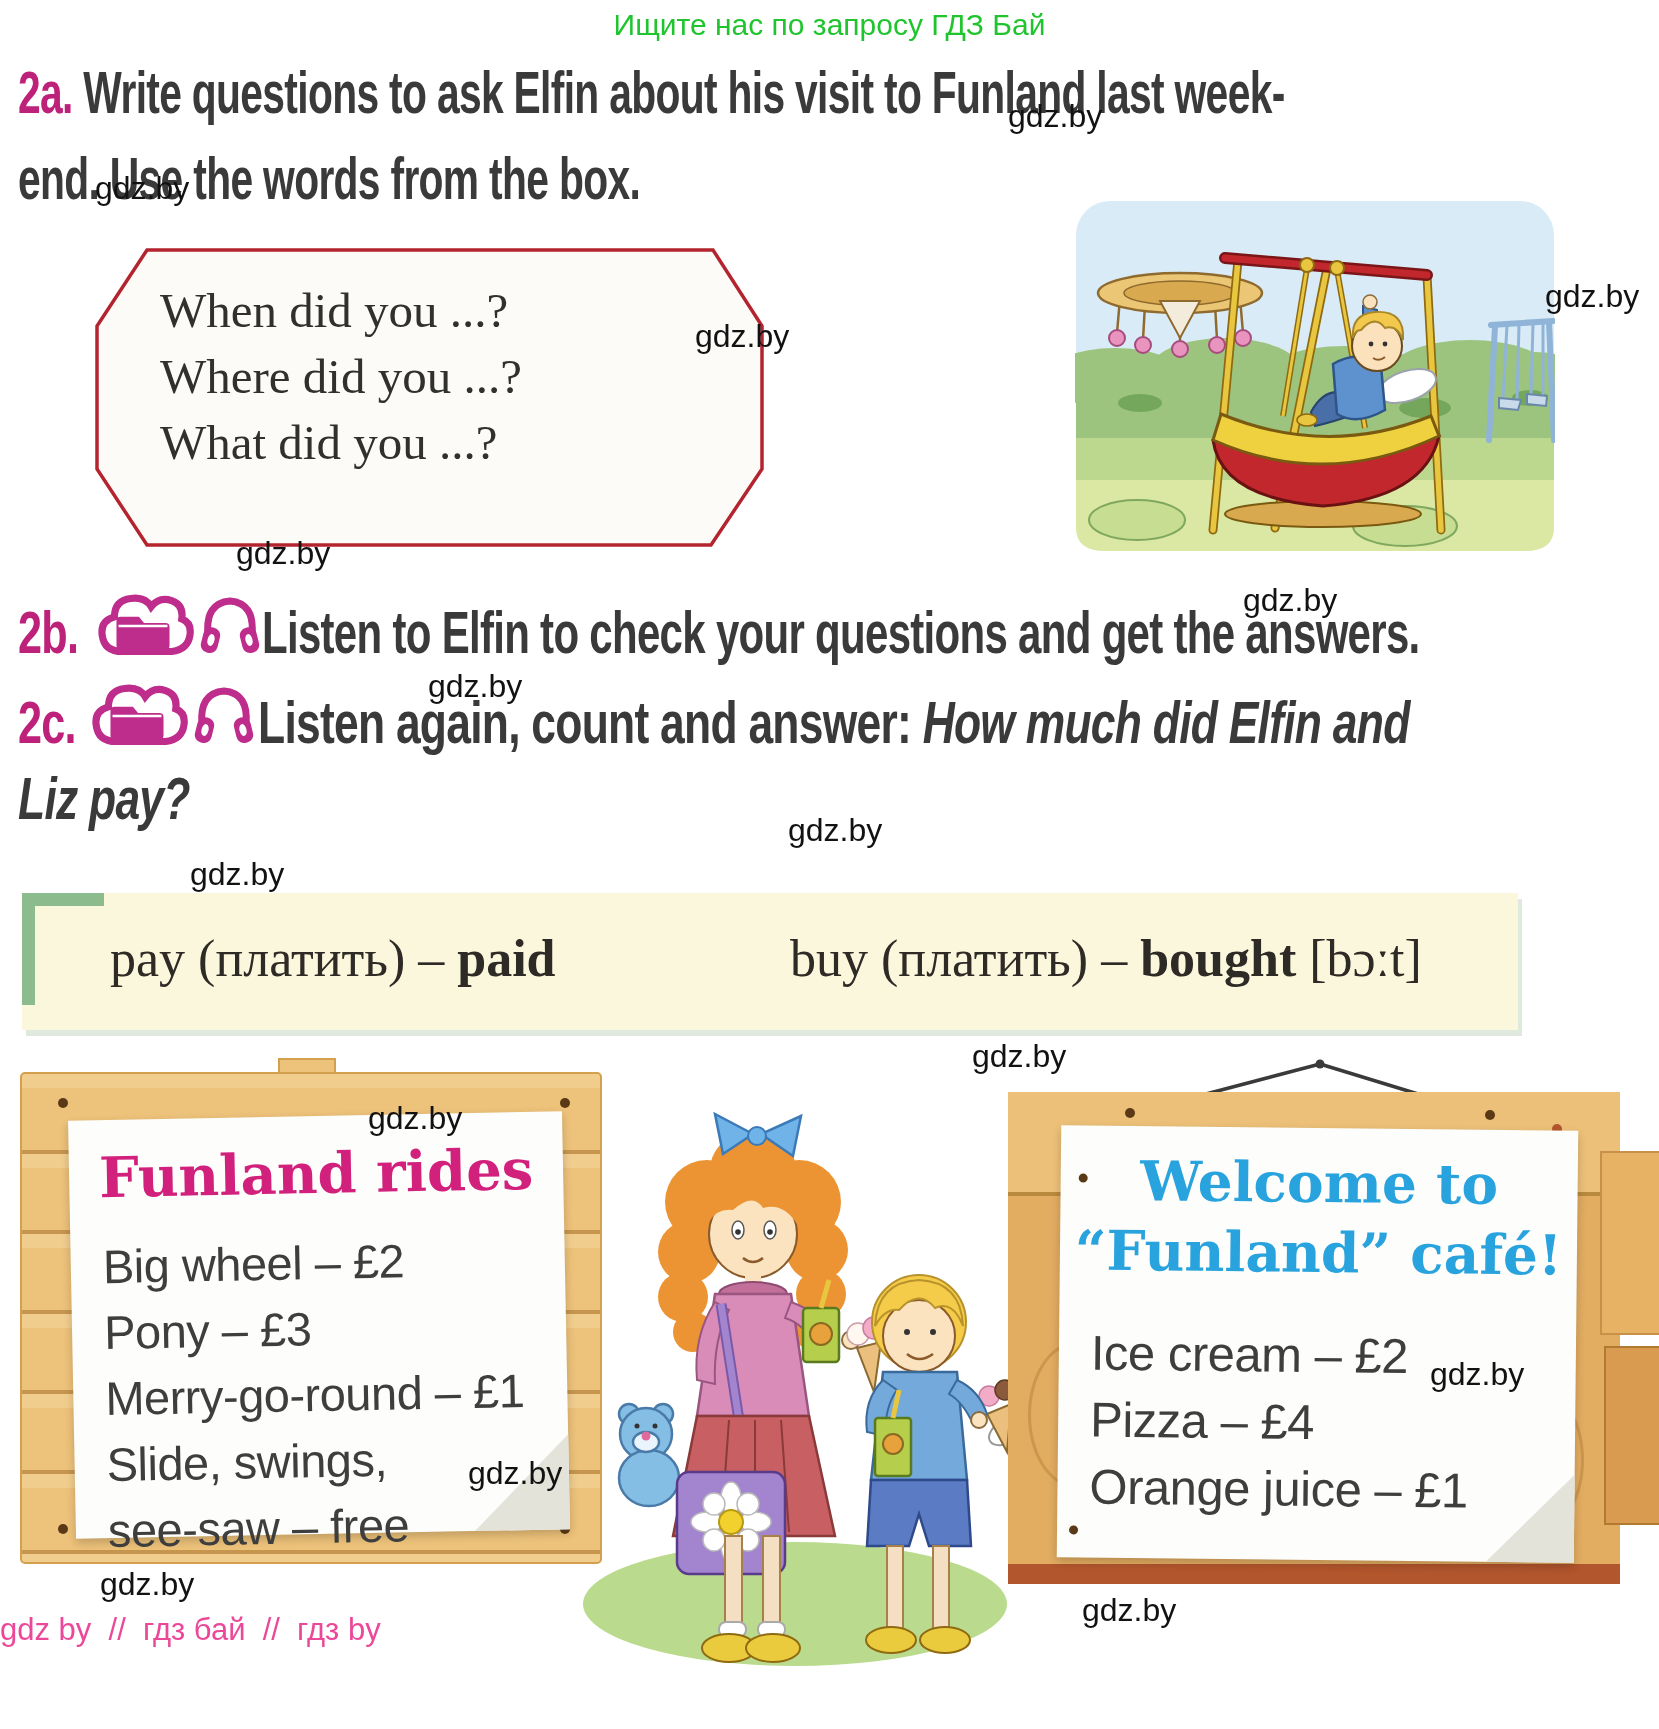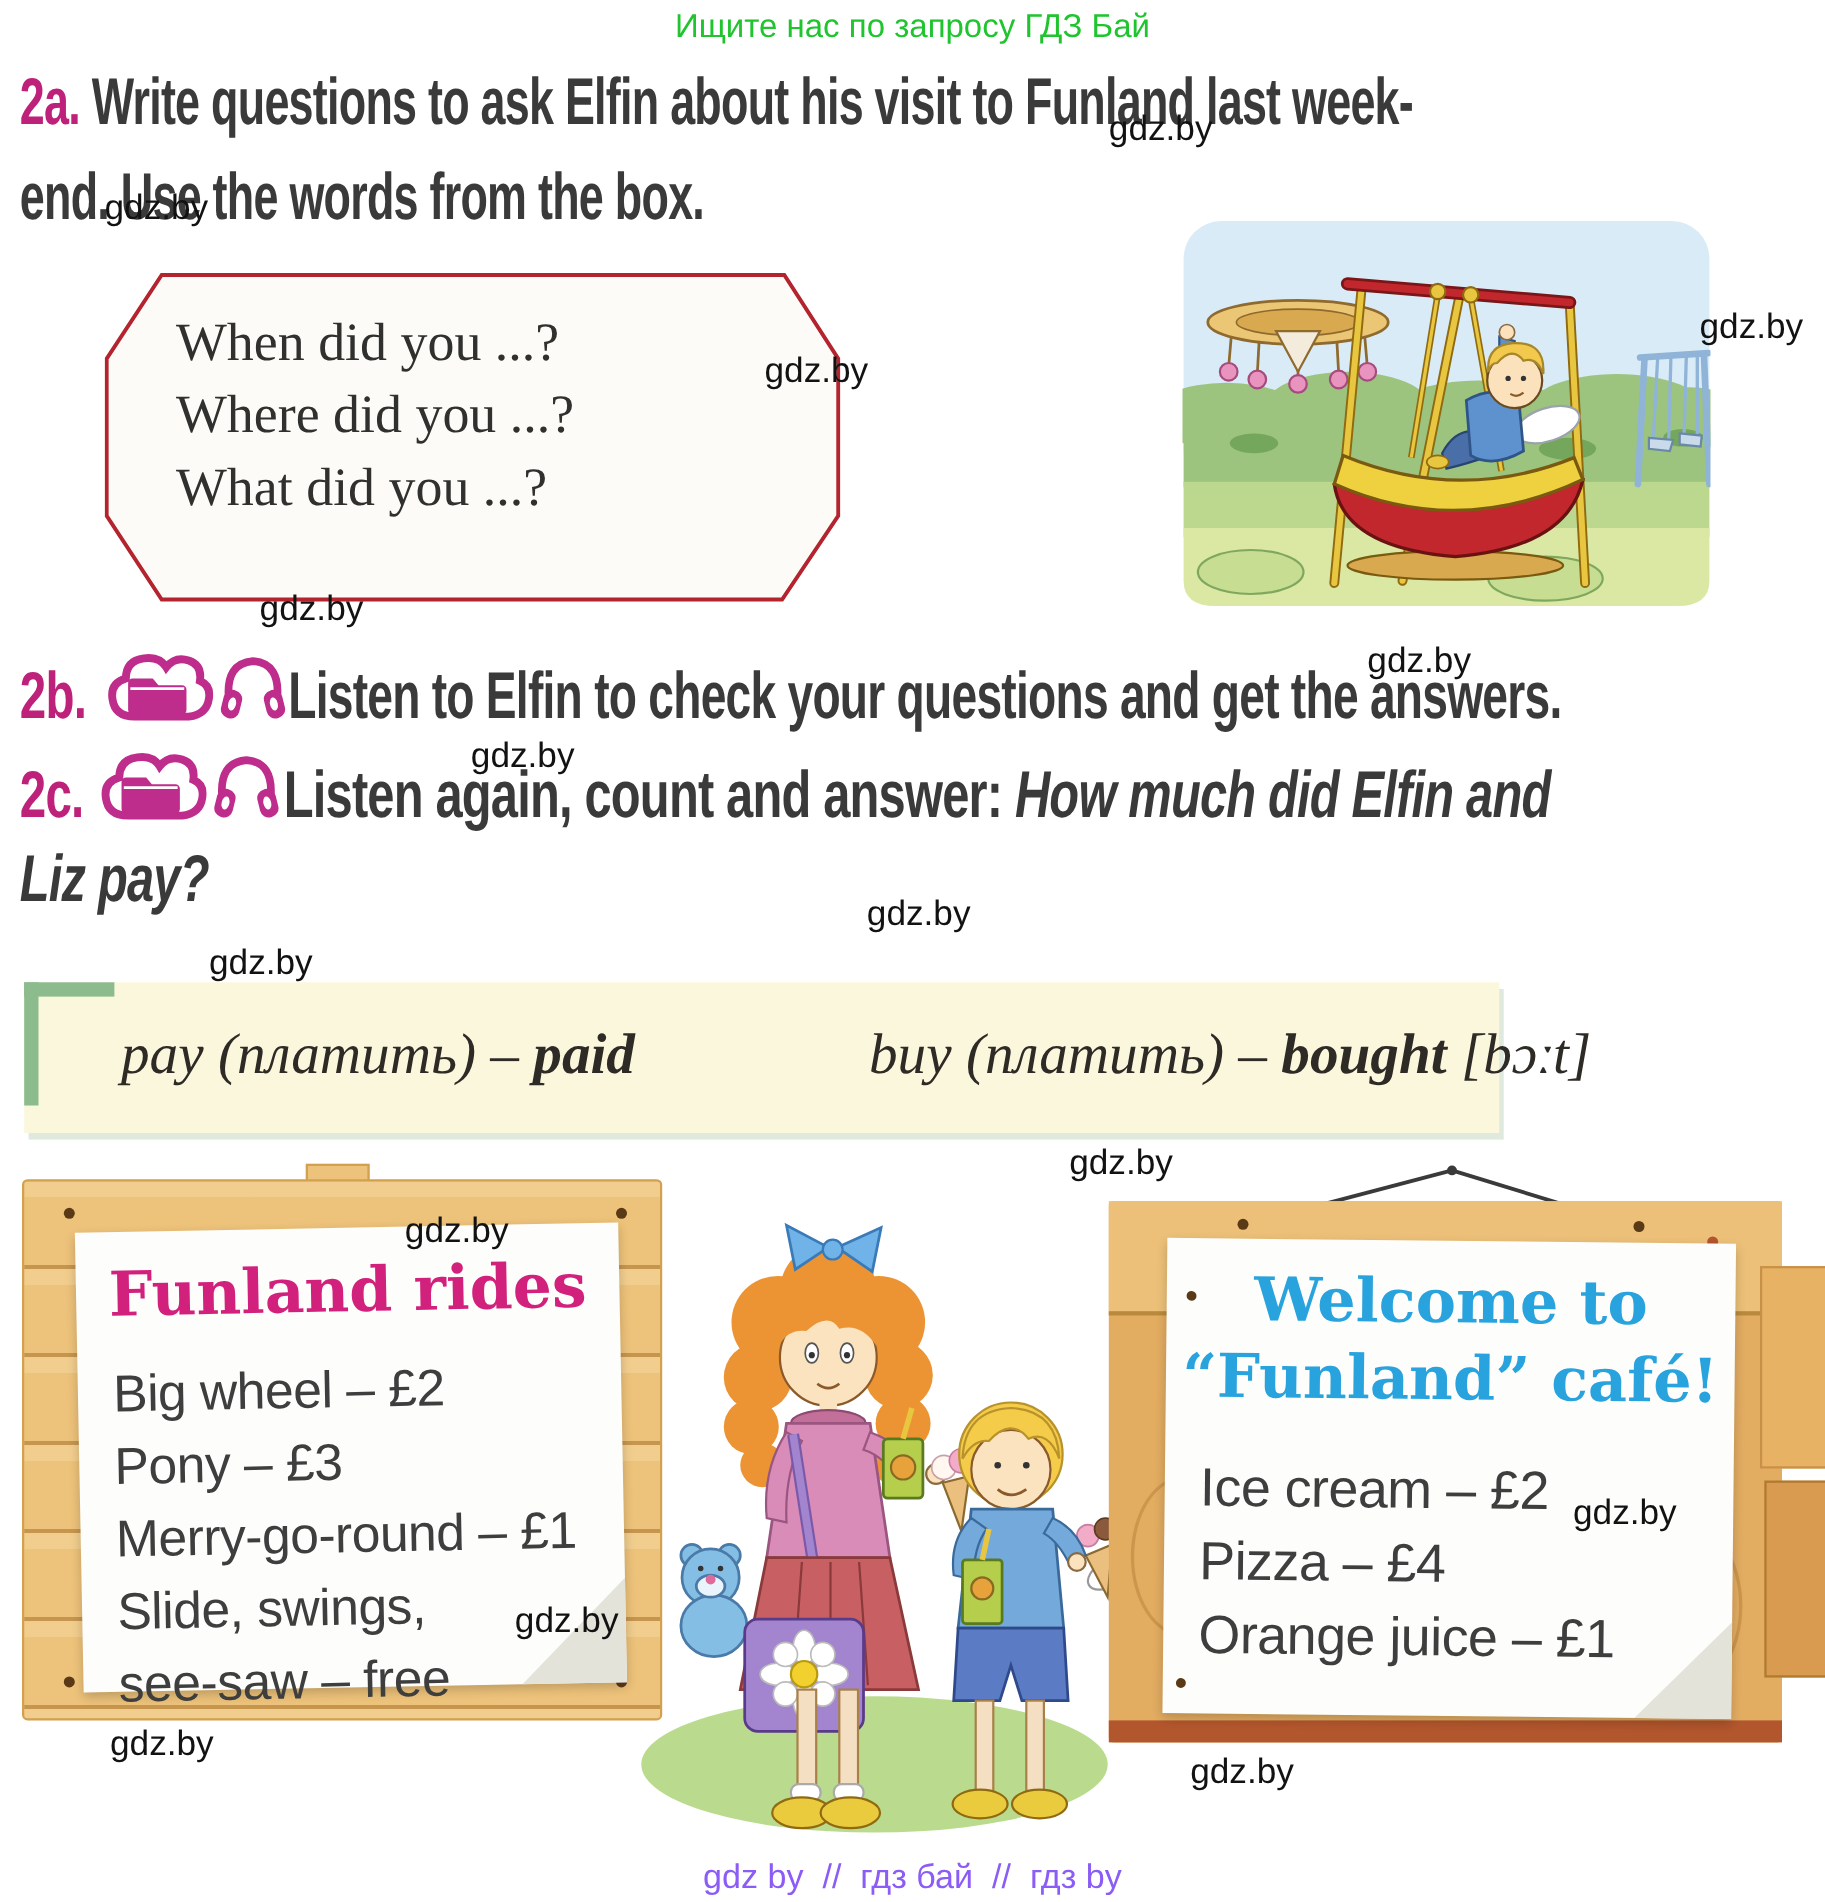--- a/index.html
+++ b/index.html
@@ -2,31 +2,31 @@
 <html><head>
 <meta charset="utf-8">
 <style>
   html,body{margin:0;padding:0;background:#ffffff;}
   #page{position:relative;width:1659px;height:1729px;background:#ffffff;overflow:hidden;
         font-family:"Liberation Sans",sans-serif;color:#3a3a3a;}
   .abs{position:absolute;}
   .sqz{display:inline-block;transform-origin:0 50%;white-space:nowrap;}
   
   .green-banner{left:0;top:8px;width:100%;text-align:center;font-size:30px;font-weight:normal;color:#1fc42e;}
-  .purple-banner{left:0;top:1688px;width:100%;text-align:center;font-size:31px;color:#8b5cf6;white-space:pre;}
+  .purple-banner{left:0;top:1612px;width:100%;font-size:31px;color:#ec4899;white-space:pre;}
   
   .wm{position:absolute;font-size:32px;color:#121212;white-space:nowrap;}
   
   .task-line{position:absolute;font-weight:bold;font-size:60px;letter-spacing:-1px;color:#3a3a3a;}
   .tnum{color:#be2179;}
   .ital{font-style:italic;}
   
   .qbox-text{position:absolute;font-family:"Liberation Serif",serif;font-size:49px;color:#30302e;line-height:66px;}
   
-  .vocab{left:22px;top:893px;width:1341px;height:137px;background:#fbf7dc;box-shadow:4px 6px 0 #dfe9de;font-style:italic;}
+  .vocab{left:22px;top:893px;width:1496px;height:137px;background:#fbf7dc;box-shadow:4px 6px 0 #dfe9de;}
   .bracket-h{left:0;top:0;width:82px;height:13px;background:#8cbb8d;}
   .bracket-v{left:0;top:0;width:13px;height:112px;background:#8cbb8d;}
   .vocab-text{position:absolute;top:36px;font-family:"Liberation Serif",serif;font-size:52px;color:#2e2a26;white-space:nowrap;}
   .vocab-text b{font-weight:bold;}
   
   .sign-left{left:20px;top:1072px;width:578px;height:492px;}
   .board-left{position:absolute;left:0;top:0;width:578px;height:488px;background:#edc27a;border:2px solid #d3a050;border-radius:5px;
     background-image:repeating-linear-gradient(180deg,rgba(255,240,200,.25) 0 14px,transparent 14px 76px,rgba(150,95,25,.45) 76px 80px);}
   .board-tab{position:absolute;left:258px;top:-14px;width:54px;height:18px;background:#edc27a;border:2px solid #d3a050;}
   .nail{position:absolute;width:10px;height:10px;border-radius:50%;background:#5a3a16;}

